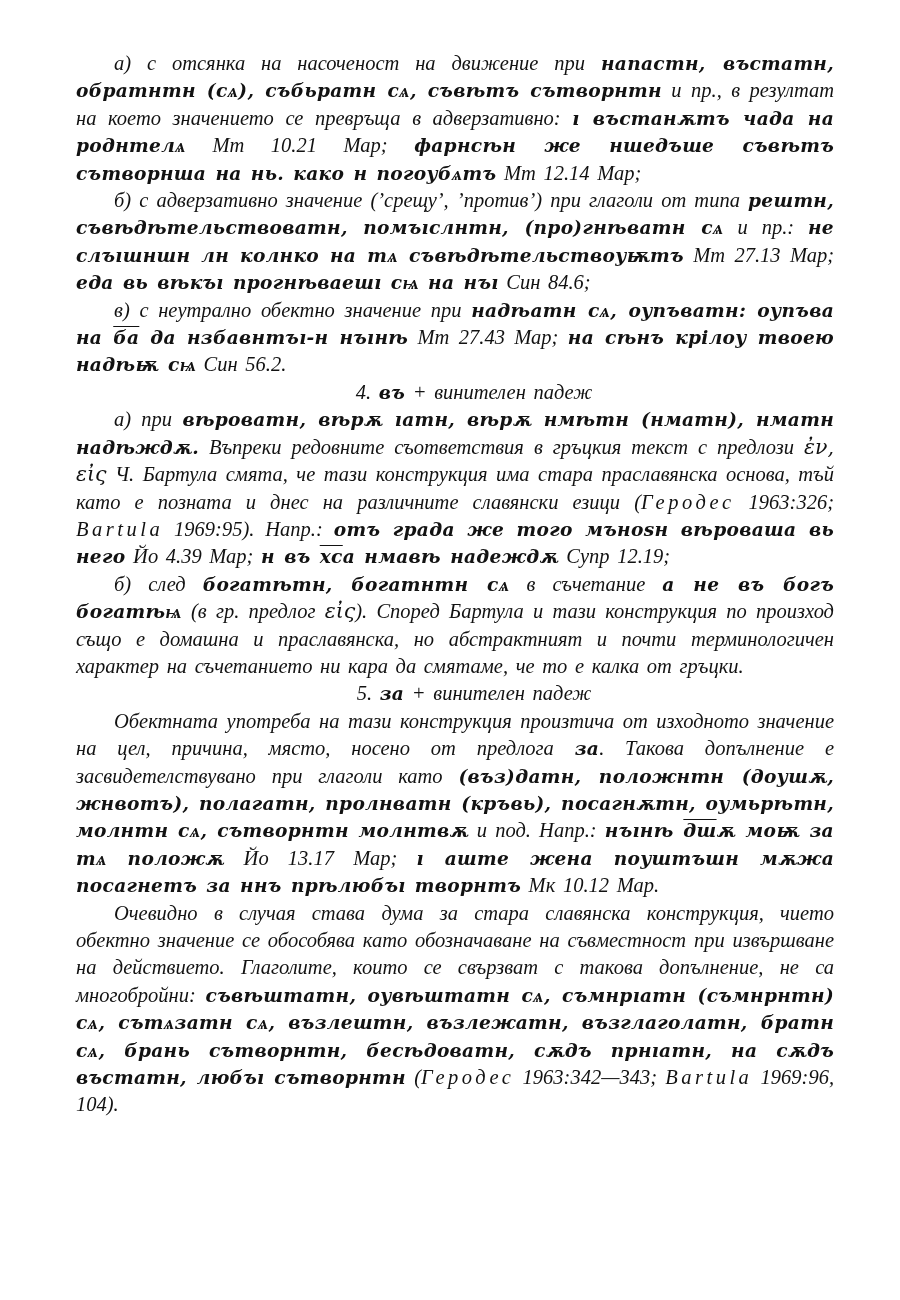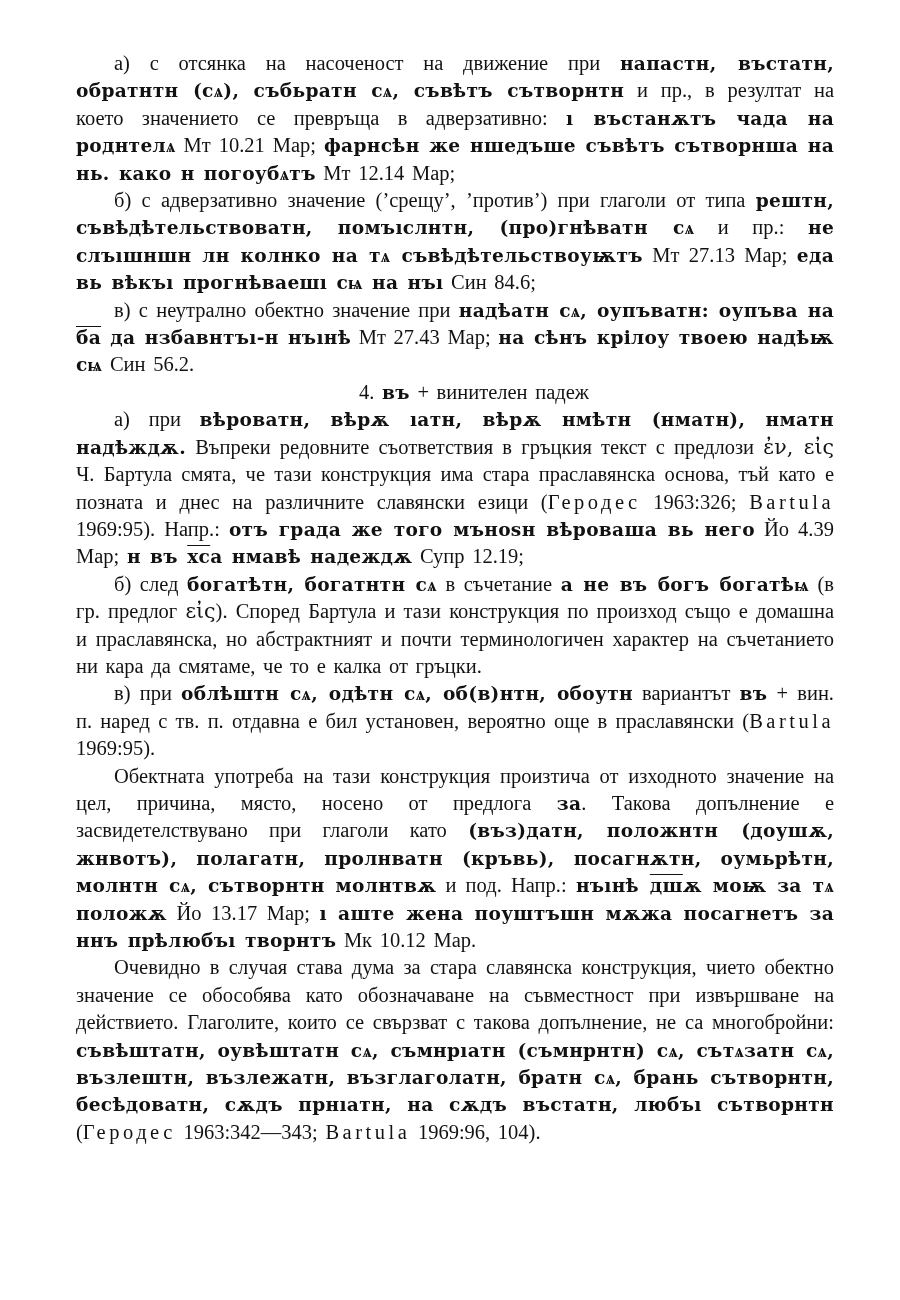--- a/index.html
+++ b/index.html
@@ -13,20 +13,21 @@
   }
   .text-block { width: 100%; }
   .para {
     margin: 0;
     text-align: justify;
     text-indent: 38px;
     font-family: "Liberation Serif", serif;
     font-size: 20.5px;
     line-height: 27.4px;
     word-spacing: 2.5px;
+    font-style: italic;
   }
   .para.heading { text-align: center; }
   .txt { font-family: "Liberation Serif", serif; }
   .ocs {
     font-family: "DejaVu Serif", serif;
     font-weight: bold;
     font-size: 18.6px;
     letter-spacing: 0.3px;
   }
   .ocs.ovl { text-decoration: overline; }
@@ -37,18 +38,18 @@
 <body>
 
 <div class="page">
   <div class="text-block">
       <p class="para"><span class="txt">а) с отсянка на насоченост на движение при </span><span class="ocs">напастн, въстатн, обратнтн (сѧ), събьратн сѧ, съвѣтъ сътворнтн</span><span class="txt"> и пр., в резултат на което значението се превръща в адверзативно: </span><span class="ocs">ı въстанѫтъ чада на роднтелѧ</span><span class="txt"> Мт 10.21 Мар; </span><span class="ocs">фарнсѣн же ншедъше съвѣтъ сътворнша на нь. како н погоубѧтъ</span><span class="txt"> Мт 12.14 Мар;</span></p>
       <p class="para"><span class="txt">б) с адверзативно значение (’срещу’, ’против’) при глаголи от типа </span><span class="ocs">рештн, съвѣдѣтельствоватн, помъıслнтн, (про)гнѣватн сѧ</span><span class="txt"> и пр.: </span><span class="ocs">не слъıшншн лн колнко на тѧ съвѣдѣтельствоуѭтъ</span><span class="txt"> Мт 27.13 Мар; </span><span class="ocs">еда вь вѣкъı прогнѣваешı сѩ на нъı</span><span class="txt"> Син 84.6;</span></p>
       <p class="para"><span class="txt">в) с неутрално обектно значение при </span><span class="ocs">надѣатн сѧ, оупъватн: оупъва на </span><span class="ocs ovl">ба</span><span class="ocs"> да нзбавнтъı-н нъıнѣ</span><span class="txt"> Мт 27.43 Мар; </span><span class="ocs">на сѣнъ крілоу твоею надѣѭ сѩ</span><span class="txt"> Син 56.2.</span></p>
       <p class="para heading"><span class="txt">4. </span><span class="ocs">въ</span><span class="txt"> + винителен падеж</span></p>
       <p class="para"><span class="txt">а) при </span><span class="ocs">вѣроватн, вѣрѫ ıатн, вѣрѫ нмѣтн (нматн), нматн надѣждѫ.</span><span class="txt"> Въпреки редовните съответствия в гръцкия текст с предлози </span><span class="grk">ἐν, εἰς</span><span class="txt"> Ч. Бартула смята, че тази конструкция има стара праславянска основа, тъй като е позната и днес на различните славянски езици (</span><span class="txt sp">Геродес</span><span class="txt"> 1963:326; </span><span class="txt sp">Bartula</span><span class="txt"> 1969:95). Напр.: </span><span class="ocs">отъ града же того мъноѕн вѣроваша вь него</span><span class="txt"> Йо 4.39 Мар; </span><span class="ocs">н въ </span><span class="ocs ovl">хс</span><span class="ocs">а нмавѣ надеждѫ</span><span class="txt"> Супр 12.19;</span></p>
       <p class="para"><span class="txt">б) след </span><span class="ocs">богатѣтн, богатнтн сѧ</span><span class="txt"> в съчетание </span><span class="ocs">а не въ богъ богатѣѩ</span><span class="txt"> (в гр. предлог </span><span class="grk">εἰς</span><span class="txt">). Според Бартула и тази конструкция по произход също е домашна и праславянска, но абстрактният и почти терминологичен характер на съчетанието ни кара да смятаме, че то е калка от гръцки.</span></p>
-      <p class="para"><span class="txt">в) при </span><span class="ocs">облѣштн сѧ, одѣтн сѧ, об(в)нтн, обоутн</span><span class="txt"> вариантът </span><span class="ocs">въ</span><span class="txt"> + вин. п. наред с тв. п. отдавна е бил установен, вероятно още в праславянски (</span><span class="txt sp">Bartula</span><span class="txt"> 1969:95).</span></p>
+      <p class="para heading"><span class="txt">5. </span><span class="ocs">за</span><span class="txt"> + винителен падеж</span></p>
       <p class="para"><span class="txt">Обектната употреба на тази конструкция произтича от изходното значение на цел, причина, място, носено от предлога </span><span class="ocs">за</span><span class="txt">. Такова допълнение е засвидетелствувано при глаголи като </span><span class="ocs">(въз)датн, положнтн (доушѫ, жнвотъ), полагатн, пролнватн (кръвь), посагнѫтн, оумьрѣтн, молнтн сѧ, сътворнтн молнтвѫ</span><span class="txt"> и под. Напр.: </span><span class="ocs">нъıнѣ </span><span class="ocs ovl">дш</span><span class="ocs">ѫ моѭ за тѧ положѫ</span><span class="txt"> Йо 13.17 Мар; </span><span class="ocs">ı аште жена поуштъшн мѫжа посагнетъ за ннъ прѣлюбъı творнтъ</span><span class="txt"> Мк 10.12 Мар.</span></p>
       <p class="para"><span class="txt">Очевидно в случая става дума за стара славянска конструкция, чието обектно значение се обособява като обозначаване на съвместност при извършване на действието. Глаголите, които се свързват с такова допълнение, не са многобройни: </span><span class="ocs">съвѣштатн, оувѣштатн сѧ, съмнрıатн (съмнрнтн) сѧ, сътѧзатн сѧ, възлештн, възлежатн, възглаголатн, братн сѧ, брань сътворнтн, бесѣдоватн, сѫдъ прнıатн, на сѫдъ въстатн, любъı сътворнтн</span><span class="txt"> (</span><span class="txt sp">Геродес</span><span class="txt"> 1963:342—343; </span><span class="txt sp">Bartula</span><span class="txt"> 1969:96, 104).</span></p>
     </div>
 
 </div>
 
 </body></html>

